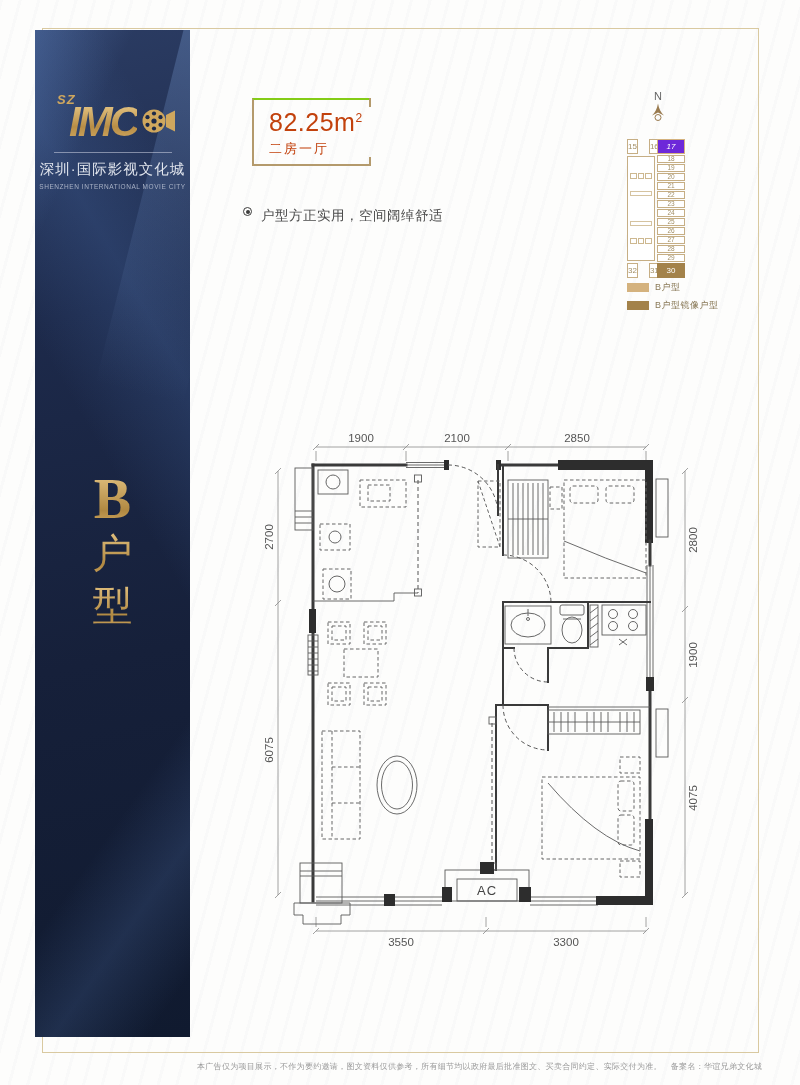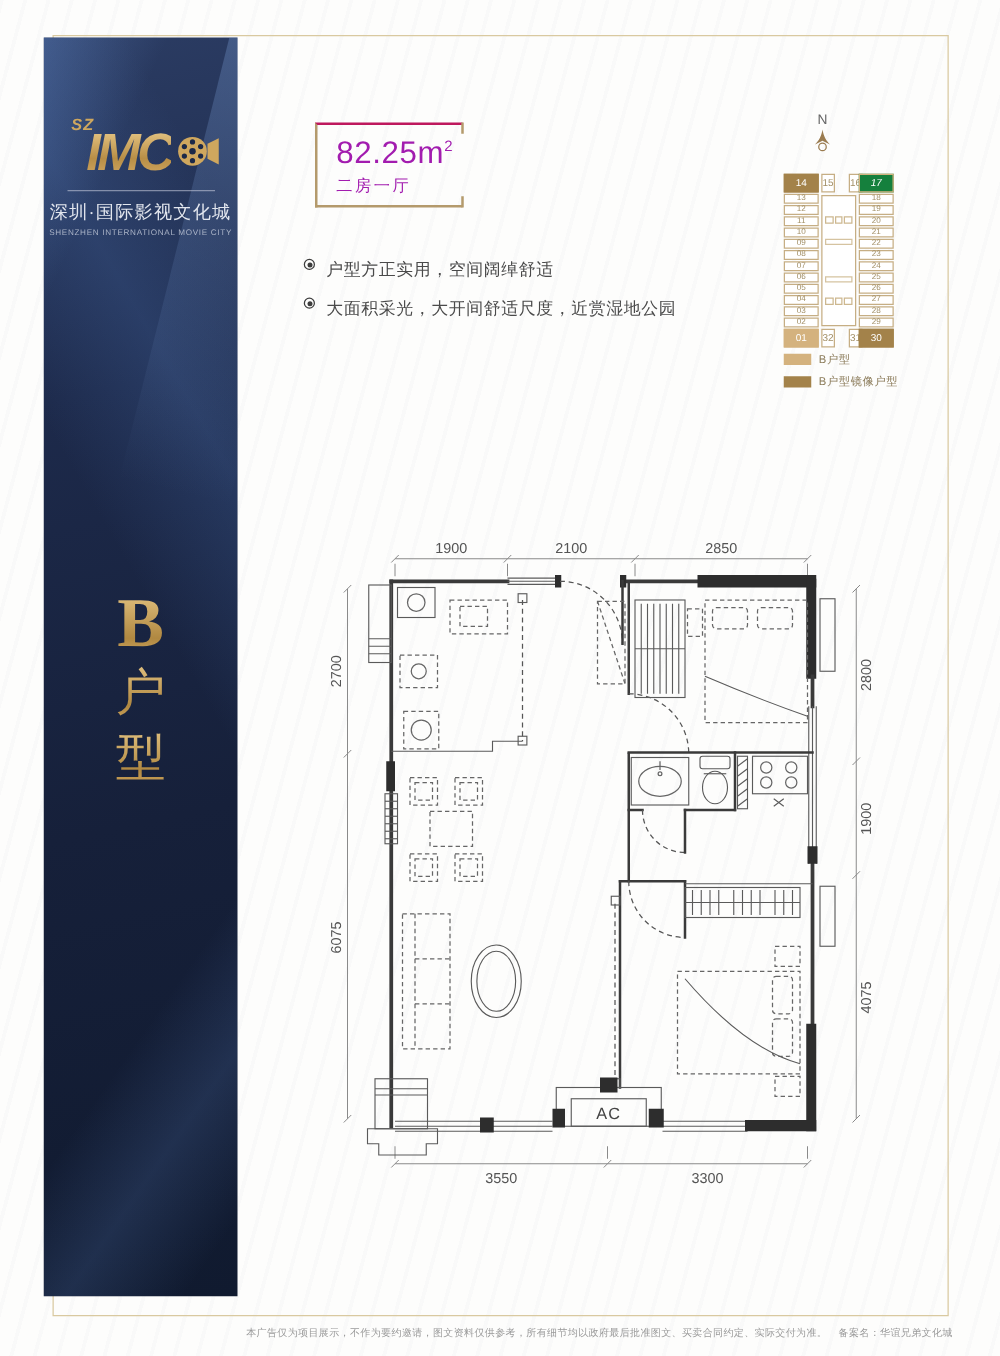--- a/index.html
+++ b/index.html
@@ -43,22 +43,22 @@
     font-family:"Liberation Serif", serif; color:#c9a25e; z-index:2; }
   .unit-vertical .uv-letter { display:block; font-size:56px; line-height:58px; font-weight:bold;
     background:linear-gradient(180deg,#e6c685, #b08841 70%, #d6ae67);
     -webkit-background-clip:text; background-clip:text; -webkit-text-fill-color:transparent; }
   .unit-vertical .uv-char { display:block; font-size:40px; line-height:52px;
     background:linear-gradient(180deg,#e6c685, #b08841 70%, #d6ae67);
     -webkit-background-clip:text; background-clip:text; -webkit-text-fill-color:transparent; }
 
   
   .area-box { position:absolute; left:252px; top:98px; width:118px; height:68px; z-index:2;
-    border-left:2px solid #b49a6c; border-top:2px solid #be185d; border-bottom:2px solid #b49a6c;
-    padding:8px 0 0 15px; color:#a21caf; }
+    border-left:2px solid #b49a6c; border-top:2px solid #84cc16; border-bottom:2px solid #b49a6c;
+    padding:8px 0 0 15px; color:#c2410c; }
   .area-box::before { content:""; position:absolute; right:-1px; top:-2px; width:2px; height:9px; background:#b49a6c; }
   .area-box::after  { content:""; position:absolute; right:-1px; bottom:-2px; width:2px; height:9px; background:#b49a6c; }
   .area-value { font-size:25px; letter-spacing:0.5px; }
   .area-value sup { font-size:12px; }
   .area-layout { font-size:13px; margin-top:3px; letter-spacing:2px; }
 
   
   .features { position:absolute; left:243px; top:207px; margin:0; padding:0; list-style:none; z-index:2; }
   .features li { display:flex; align-items:flex-start; gap:9px; margin-bottom:13px;
     font-size:13.5px; color:#4a4a4a; letter-spacing:0.5px; }
@@ -146,51 +146,31 @@
       <span>82.25m</span><sup>2</sup>
     </div>
     <div class="area-layout">二房一厅</div>
   </section>
 
   <ul class="features">
     <li>
         <span class="bullet"></span>
         <span>户型方正实用，空间阔绰舒适</span>
       </li>
-    <li>
-        <span class="bullet"></span>
-        <span>大面积采光，大开间舒适尺度，近赏湿地公园</span>
-      </li>
   </ul>
 
   <div class="compass">
     <div class="compass-n">N</div>
     <svg width="18" height="20" viewBox="0 0 18 20">
       <path d="M9 0.5 C9.9 6 12 9.5 15 12.5 L9 9.6 L3 12.5 C6 9.5 8.1 6 9 0.5 Z" fill="#9a7b4f"></path>
       <circle cx="9" cy="14.5" r="3" fill="none" stroke="#9a7b4f" stroke-width="1"></circle>
     </svg>
   </div>
 
   <div class="stack">
-    <div class="col" id="stack-left">
-        <div class="cell tall" style="background: rgb(163, 130, 74); border-color: rgb(163, 130, 74); color: rgb(255, 255, 255);">14</div>
-        <div class="cell">13</div>
-        <div class="cell">12</div>
-        <div class="cell">11</div>
-        <div class="cell">10</div>
-        <div class="cell">09</div>
-        <div class="cell">08</div>
-        <div class="cell">07</div>
-        <div class="cell">06</div>
-        <div class="cell">05</div>
-        <div class="cell">04</div>
-        <div class="cell">03</div>
-        <div class="cell">02</div>
-        <div class="cell tall" style="background: rgb(212, 178, 126); border-color: rgb(212, 178, 126); color: rgb(255, 255, 255);">01</div>
-      </div>
     <div class="col">
       <div class="mid-pair" id="stack-mid-top">
           <div class="cell tall">15</div>
           <div class="cell tall">16</div>
         </div>
       <div class="corridor">
         <div class="cluster c1">
             <div class="mini"></div>
             <div class="mini"></div>
             <div class="mini"></div>
@@ -202,21 +182,21 @@
             <div class="mini"></div>
             <div class="mini"></div>
           </div>
       </div>
       <div class="mid-pair" id="stack-mid-bottom">
           <div class="cell tall">32</div>
           <div class="cell tall">31</div>
         </div>
     </div>
     <div class="col" id="stack-right">
-        <div class="cell tall" style="background: #15803d; border-color: rgb(212, 178, 126); color: rgb(255, 255, 255); font-style: italic;">17</div>
+        <div class="cell tall" style="background: #6d28d9; border-color: rgb(212, 178, 126); color: rgb(255, 255, 255); font-style: italic;">17</div>
         <div class="cell">18</div>
         <div class="cell">19</div>
         <div class="cell">20</div>
         <div class="cell">21</div>
         <div class="cell">22</div>
         <div class="cell">23</div>
         <div class="cell">24</div>
         <div class="cell">25</div>
         <div class="cell">26</div>
         <div class="cell">27</div>

